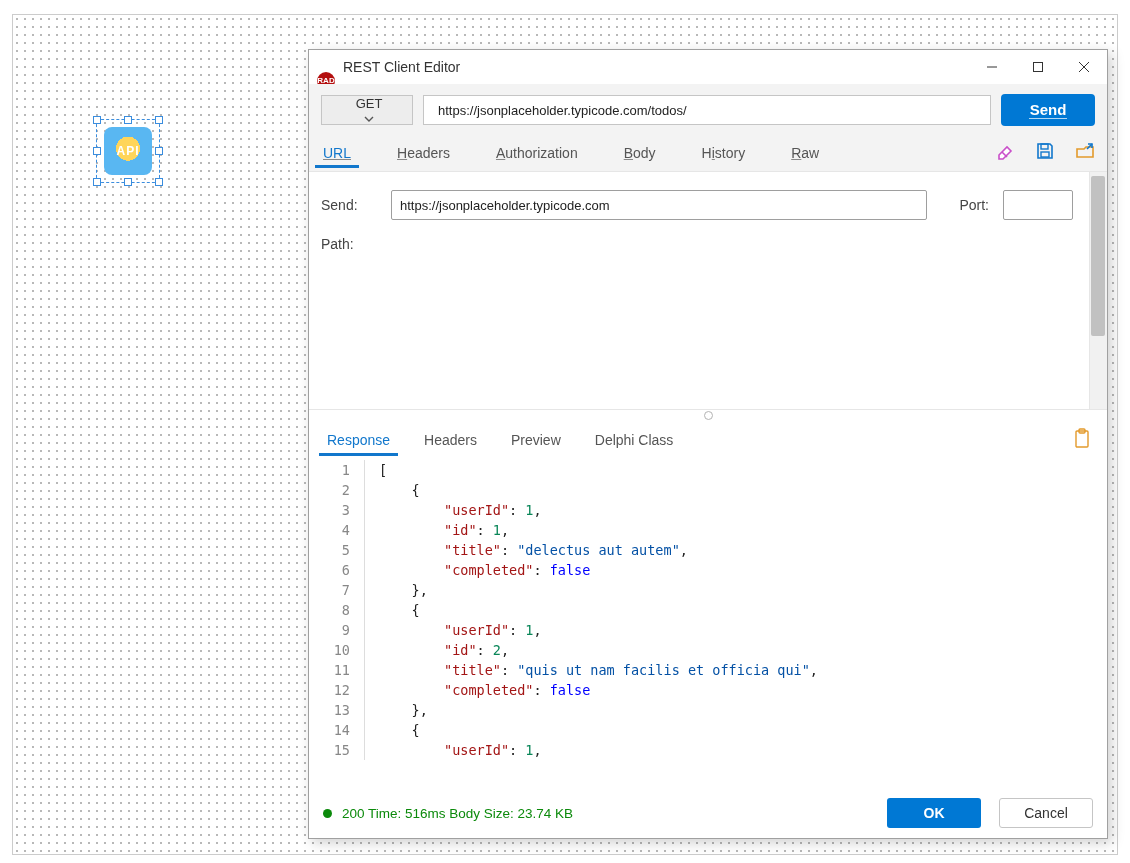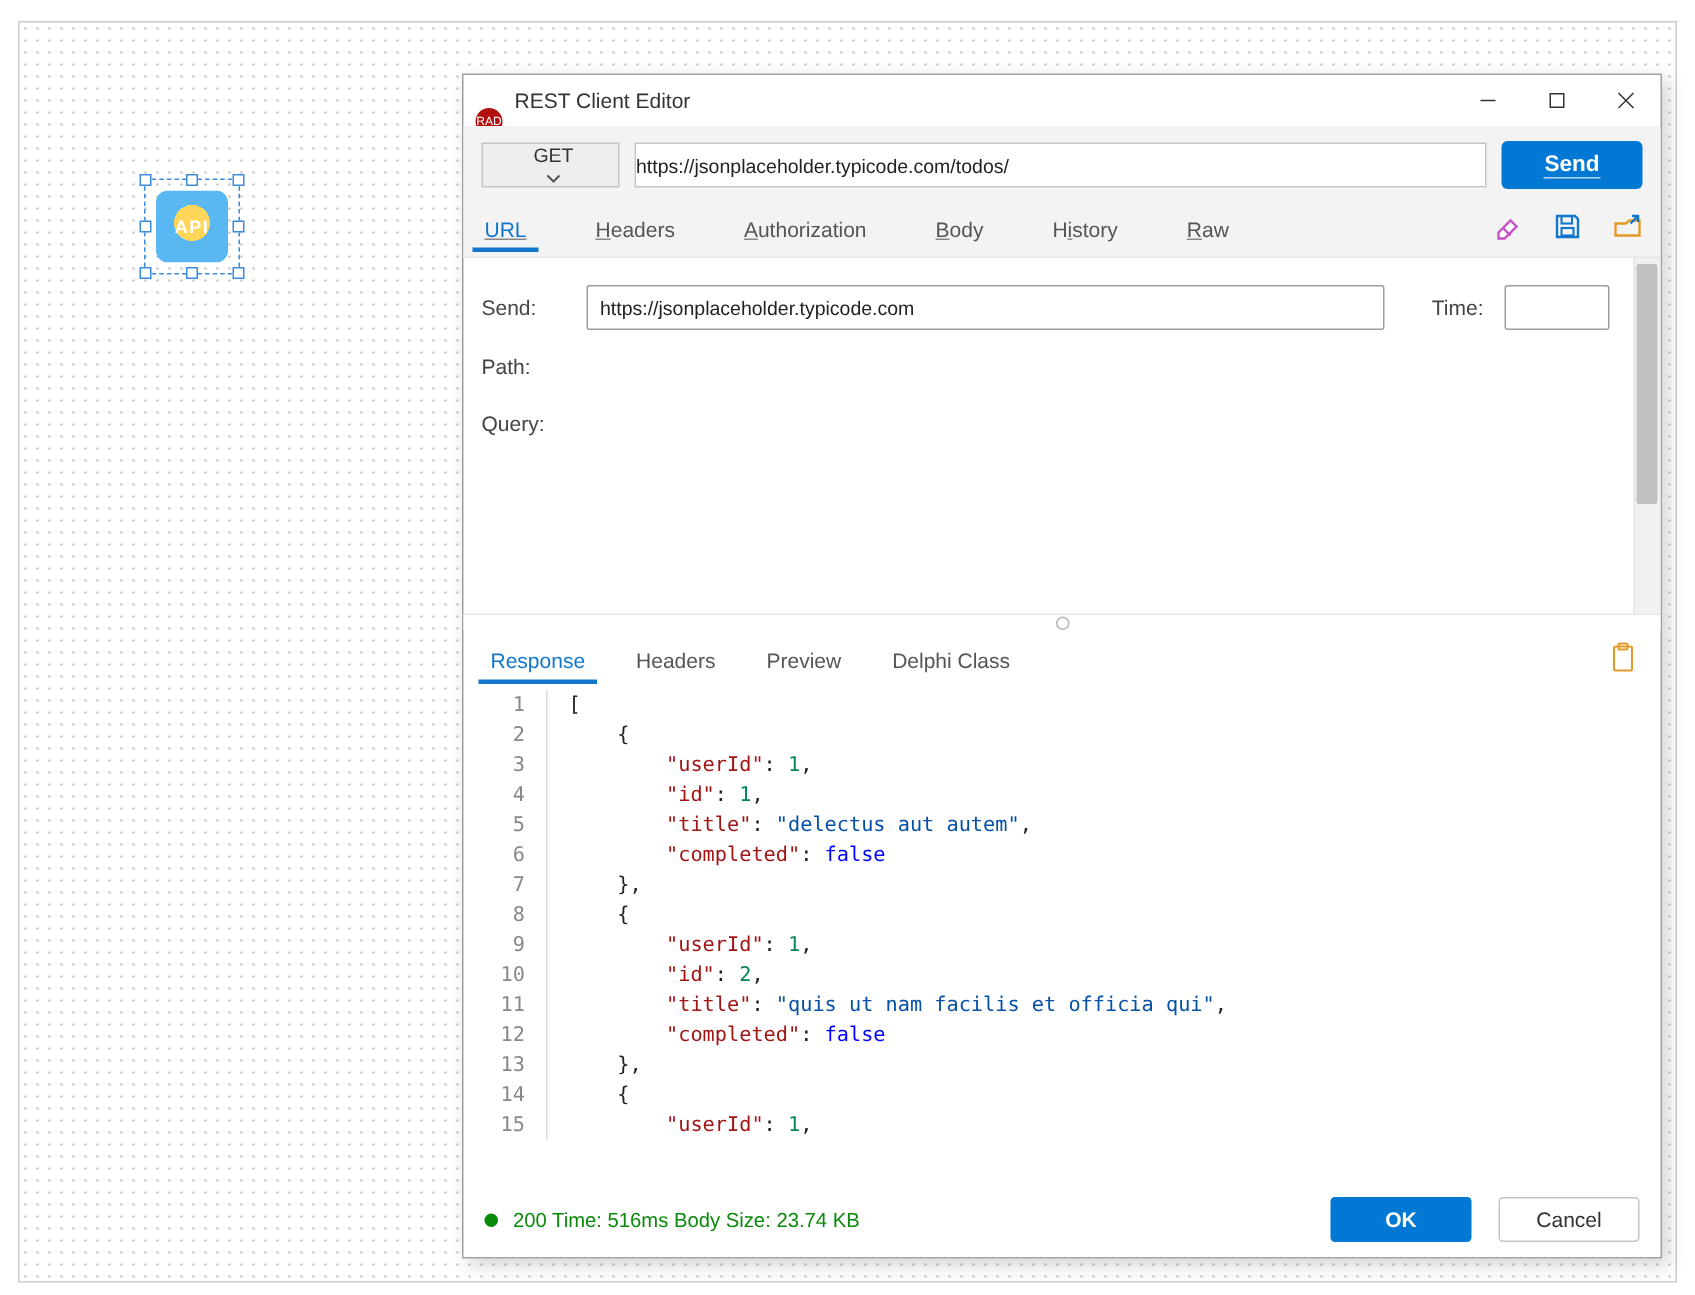--- a/index.html
+++ b/index.html
@@ -69,21 +69,21 @@
     background:var(--bg);
     border:1px solid #A0A0A0;
     box-shadow: 4px 4px 12px rgba(0,0,0,.18);
     display:flex; flex-direction:column;
   }
   .titlebar {
     height:34px; display:flex; align-items:center; padding-left:8px;
   }
   .app-icon {
     width:18px;height:18px;border-radius:50%;
-    background:#B40F0F; color:#fff; font-size:8px; font-weight:400;
+    background:#B40F0F; color:#fff; font-size:8px; font-weight:700;
     display:flex;align-items:center;justify-content:center;margin-right:8px;
     font-family:Arial,sans-serif;
     margin-top:27px;
   }
   .titlebar-title {flex:0 0 auto;font-size:14px;color:#333}
   .titlebar-spacer{flex:1}
   .win-btns {display:flex;height:100%}
   .win-btn {width:46px;display:flex;align-items:center;justify-content:center;color:#333}
   .win-btn svg{width:12px;height:12px;stroke:#333;stroke-width:1;fill:none}
 
@@ -96,21 +96,21 @@
     width:92px; height:30px;
     border:1px solid var(--border);
     background:var(--select-bg);
     display:flex;align-items:center;justify-content:space-between;
     padding:0 6px 0 10px;
     font-size:13px;color:#333;flex-direction:column;
   }
   .chev{width:10px;height:10px}
   .url-input{
     flex:1;height:30px;border:1px solid var(--border);
-    background:#fff;padding:0 0;font-size:13px;color:#222;
+    background:#fff;padding:0 14px;font-size:13px;color:#222;
     display:flex;align-items:center;
   }
   .send-btn{
     width:94px;height:32px;border:none;border-radius:4px;
     background:var(--blue);color:#fff;font-size:15px;font-weight:600;
     display:flex;align-items:center;justify-content:center;
   }
   .send-btn span{border-bottom:1px solid rgba(255,255,255,.7);padding:0 1px}
 
   .tabs-row{
@@ -291,28 +291,27 @@
               <path d="M17 3 L12 8" fill="none" stroke="#1177CC" stroke-width="1.6"></path>
             </svg>
         </span>
       </div>
     </div>
 
     <div class="param-area">
       <div class="form-row">
         <div class="form-label">Send:</div>
         <div class="text-input host-input">https://jsonplaceholder.typicode.com</div>
-        <div class="port-label">Time:</div>
+        <div class="port-label">Port:</div>
         <div class="text-input port-input"></div>
       </div>
       <div class="form-row">
         <div class="form-label">Path:</div>
       </div>
       <div class="query-row">
-        <div class="form-label" style="padding-top:6px">Query:</div>
       </div>
       <div class="param-scroll-track">
         <div class="param-scroll-thumb"></div>
       </div>
     </div>
 
     <div class="splitter">
         <div class="dot"></div>
       </div>
 

